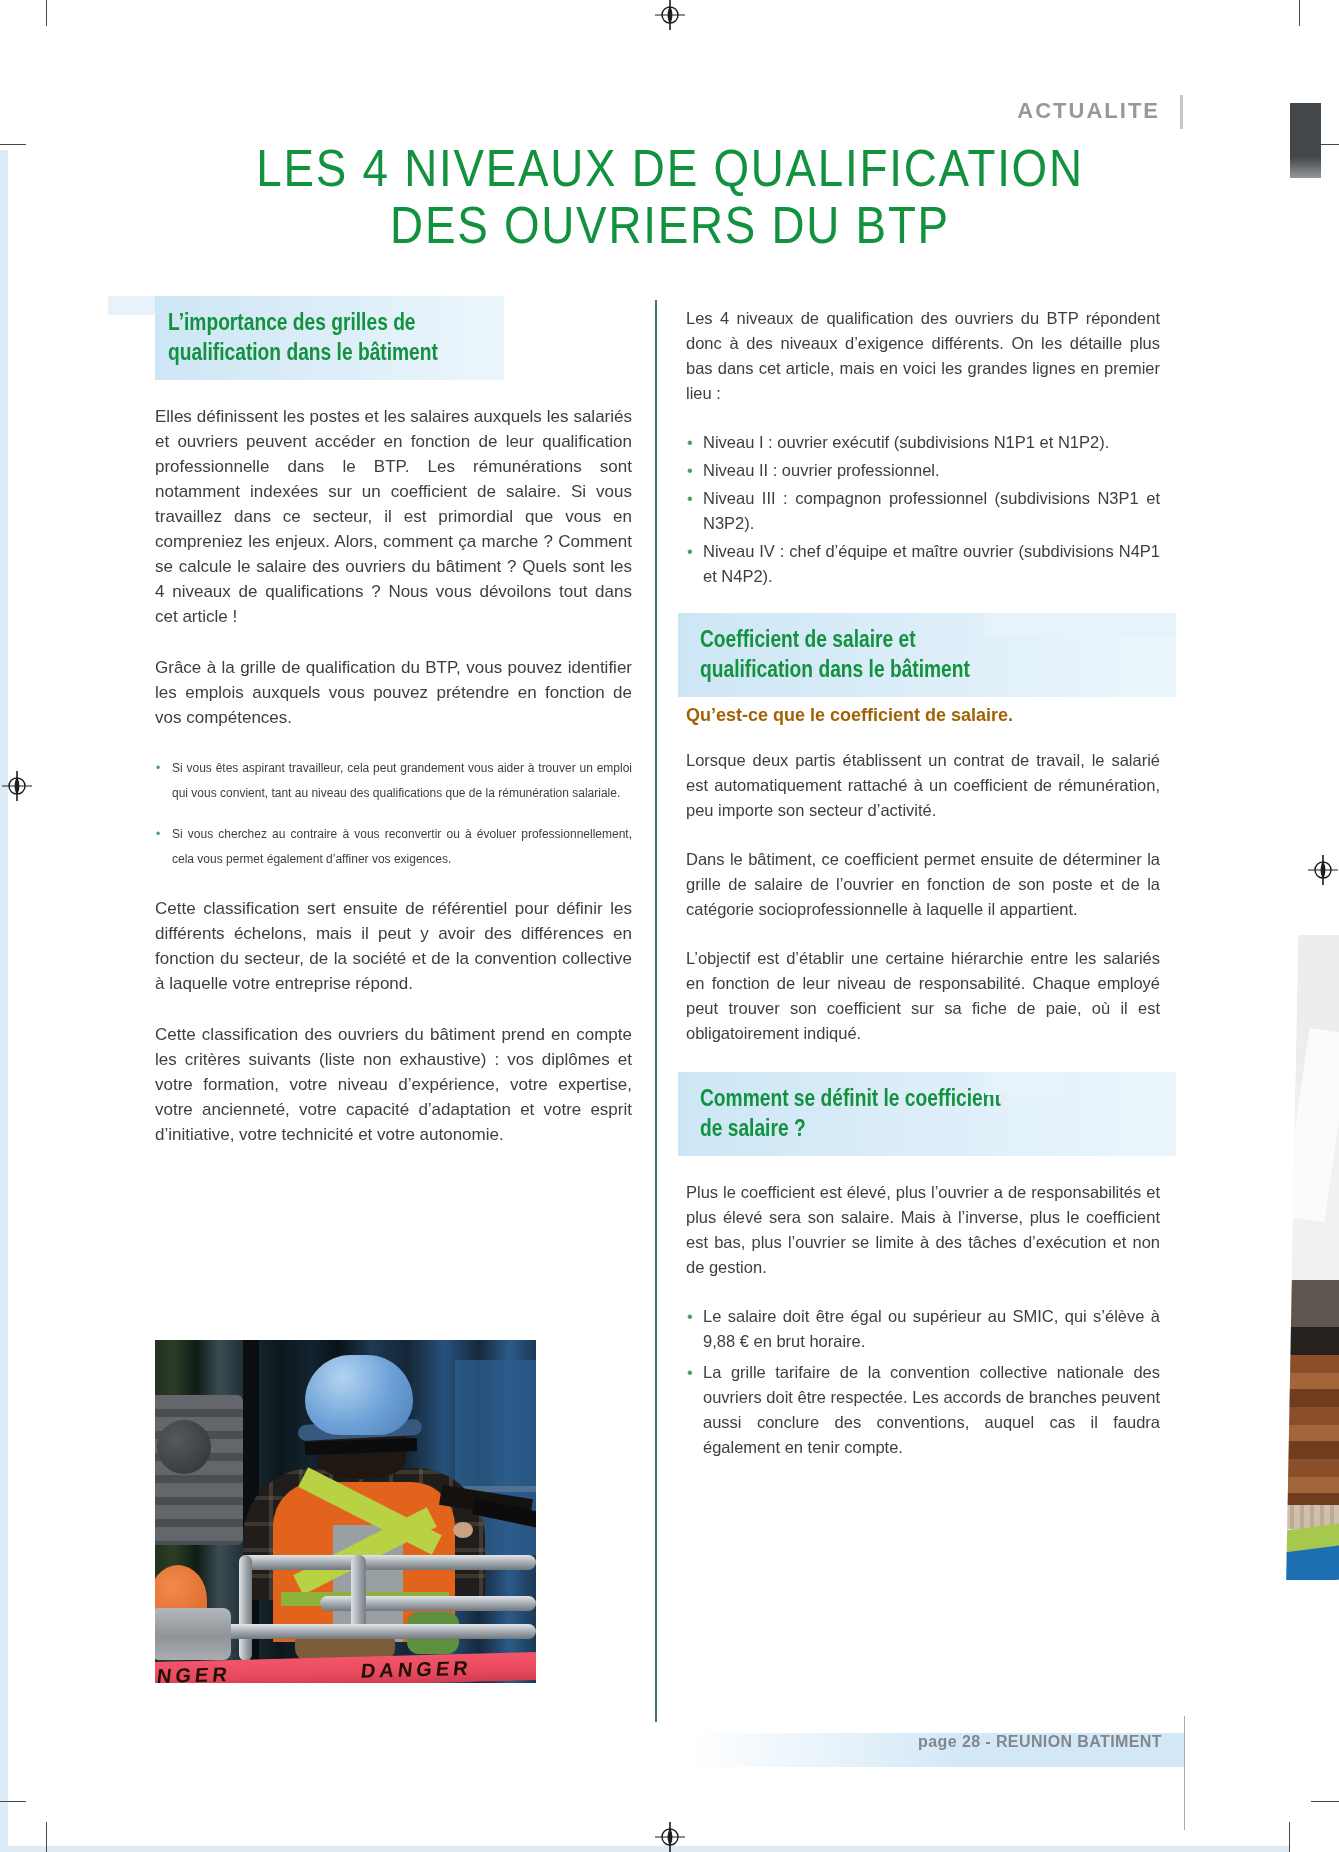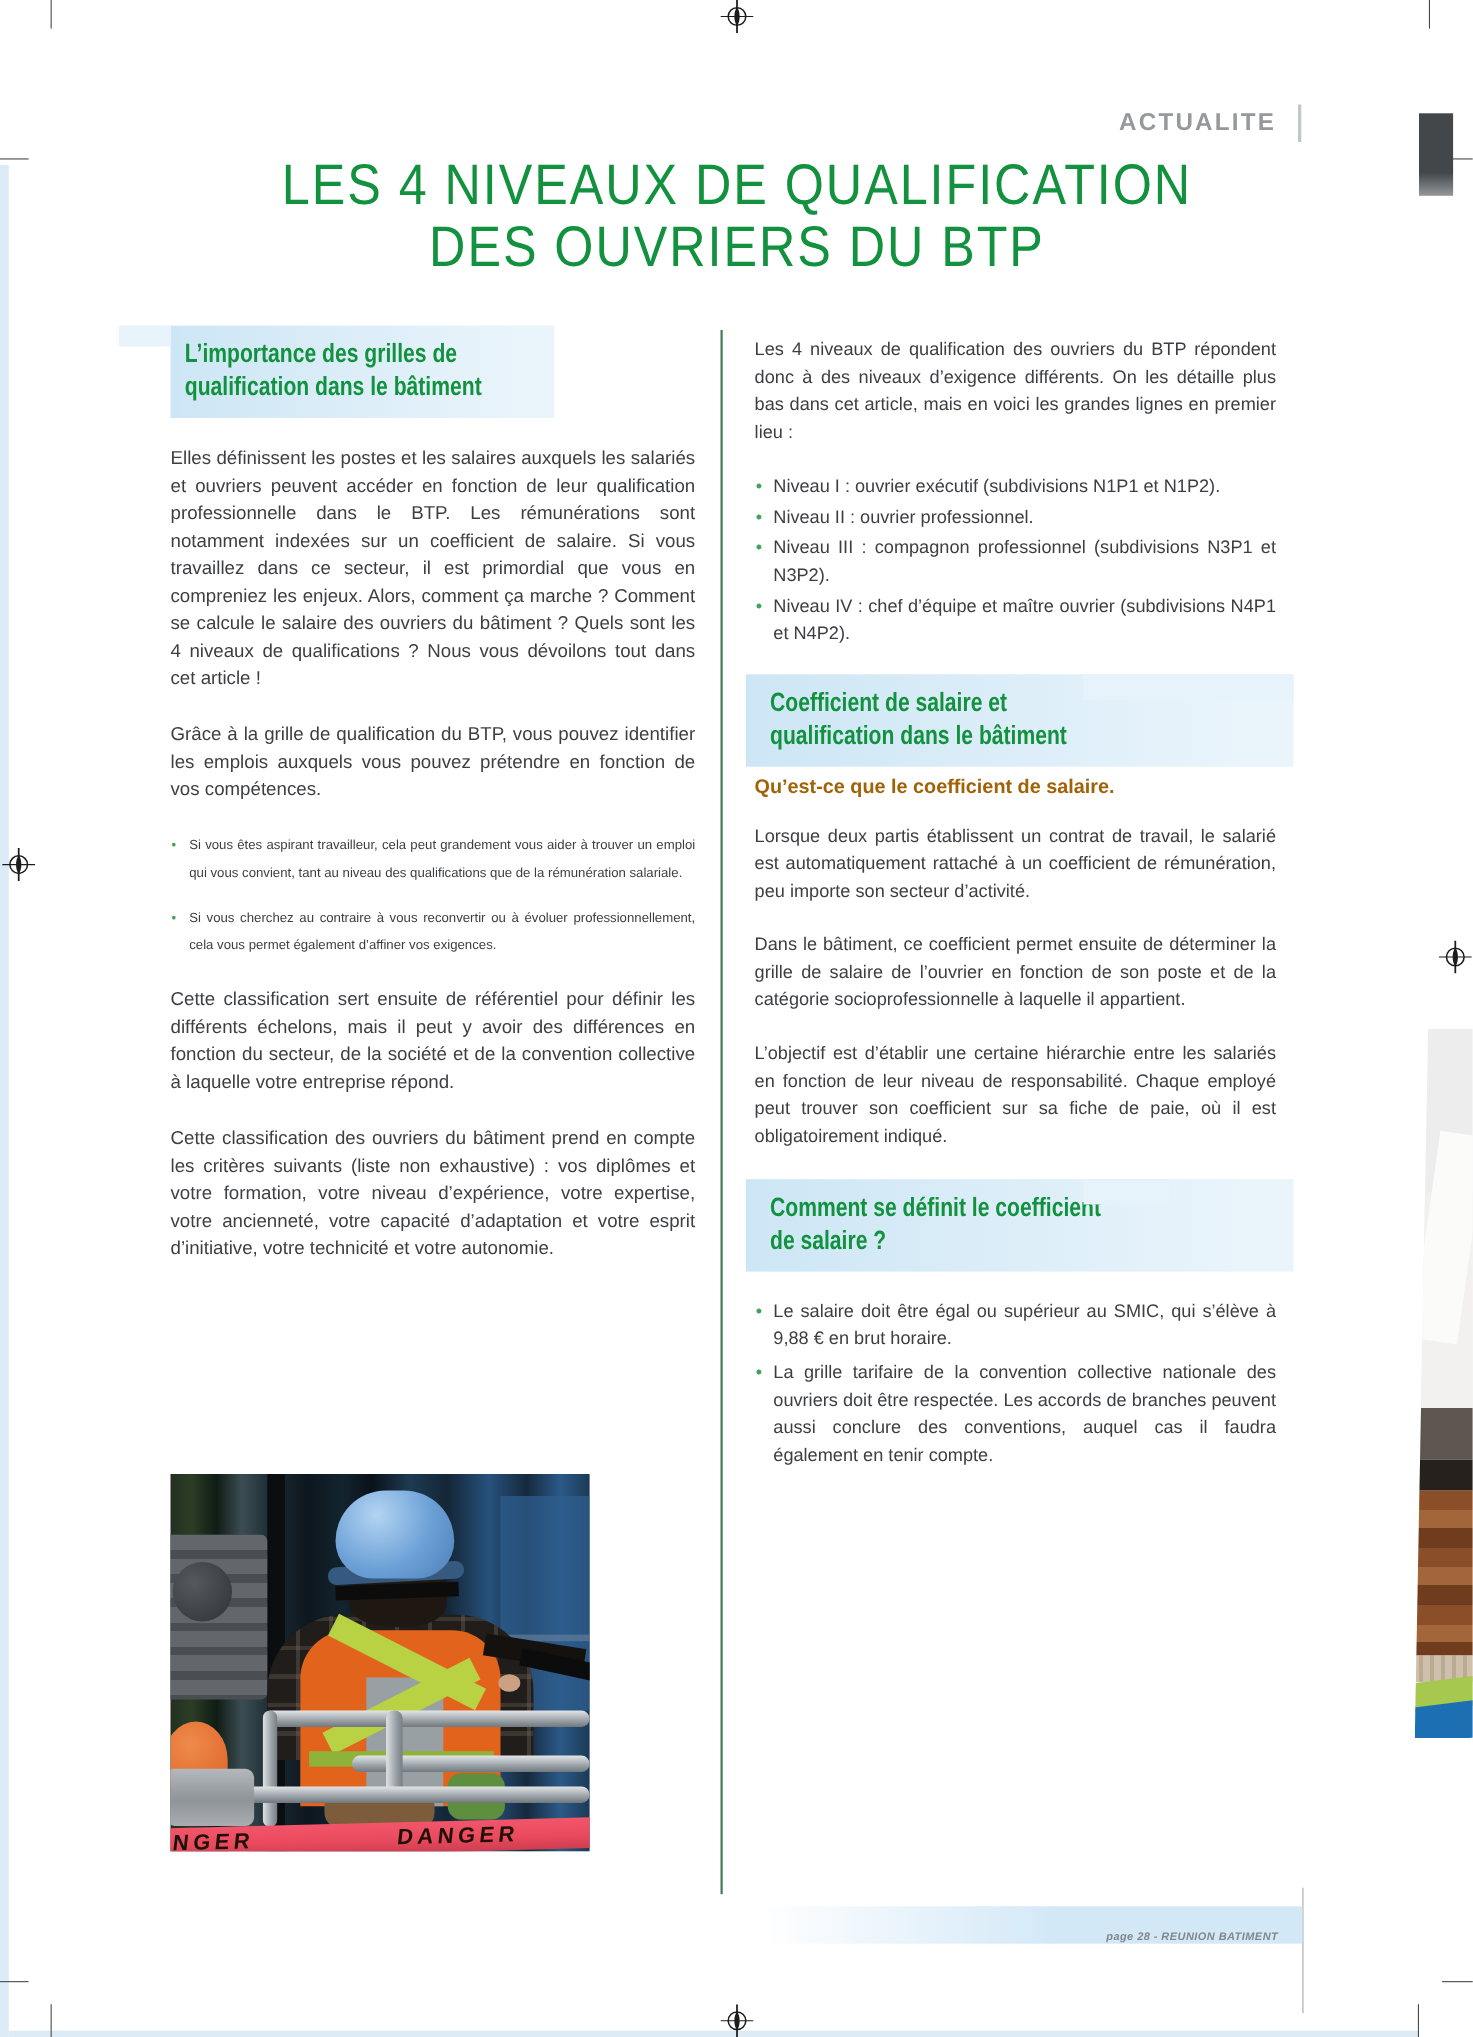--- a/index.html
+++ b/index.html
@@ -49,22 +49,22 @@
   .hb3{margin-top:26px;margin-bottom:24px;}
   .hb2::after{content:"";position:absolute;left:307px;top:0;width:191px;height:23px;background:#e7f3fb;}
   .hb3::after{content:"";position:absolute;left:307px;top:0;width:78px;height:23px;background:#e7f3fb;}
   .htext{display:inline-block;width:125%;transform:scaleX(.8);transform-origin:0 0;
          white-space:pre-line;color:#12913e;font-size:24px;line-height:30px;font-weight:bold;}
   .subhead{font-size:18px;font-weight:bold;color:#a16207;margin:0 0 22px;}
 
   
   .footerbar{position:absolute;left:690px;top:1733px;width:494px;height:34px;
              background:linear-gradient(90deg,rgba(211,233,247,0),#d2e8f7 55%);
-             display:flex;align-items:flex-end;justify-content:flex-end;padding-right:22px;
-             font-weight:bold;font-size:10px;color:#83878b;letter-spacing:.4px;font-style:italic;}
+             display:flex;align-items:flex-start;justify-content:flex-end;padding-right:22px;
+             font-weight:bold;font-size:16px;color:#83878b;letter-spacing:.4px;}
 
   
   .photo{position:absolute;left:155px;top:1340px;width:381px;height:343px;overflow:hidden;
          background:linear-gradient(90deg,#22301f 0%,#2c3d26 5%,#101c15 11%,#3c4d52 17%,
             #1b2b33 24%,#0d161d 33%,#13242f 41%,#0a1118 48%,#1e3a52 57%,#142636 66%,
             #27517c 76%,#16293d 85%,#2b5a88 93%,#1c3a57 100%);}
   .photo div{position:absolute;}
   .ph-frame{left:88px;top:0;width:16px;height:343px;background:#0b0e10;}
   .ph-glow{left:300px;top:20px;width:81px;height:195px;background:#2d5e8e;opacity:.75;}
   .ph-sill{left:238px;top:146px;width:143px;height:6px;background:#6f87a0;opacity:.55;}
@@ -204,20 +204,21 @@
 qualification dans le bâtiment</span>
     </div>
     <div class="subhead">Qu’est-ce que le coefficient de salaire.</div>
     <p class="body">Lorsque deux partis établissent un contrat de travail, le salarié est automatiquement rattaché à un coefficient de rémunération, peu importe son secteur d’activité.</p>
     <p class="body">Dans le bâtiment, ce coefficient permet ensuite de déterminer la grille de salaire de l’ouvrier en fonction de son poste et de la catégorie socioprofessionnelle à laquelle il appartient.</p>
     <p class="body">L’objectif est d’établir une certaine hiérarchie entre les salariés en fonction de leur niveau de responsabilité. Chaque employé peut trouver son coefficient sur sa fiche de paie, où il est obligatoirement indiqué.</p>
     <div class="headblock hbr hb3">
       <span class="htext">Comment se définit le coefficient
 de salaire ?</span>
     </div>
+    <p class="body">Plus le coefficient est élevé, plus l’ouvrier a de responsabilités et plus élevé sera son salaire. Mais à l’inverse, plus le coefficient est bas, plus l’ouvrier se limite à des tâches d’exécution et non de gestion.</p>
     <ul class="dots rules">
       <li>Le salaire doit être égal ou supérieur au SMIC, qui s’élève à 9,88 € en brut horaire.</li>
       <li>La grille tarifaire de la convention collective nationale des ouvriers doit être respectée. Les accords de branches peuvent aussi conclure des conventions, auquel cas il faudra également en tenir compte.</li>
     </ul>
   </div>
 
   <div class="photo">
     <div class="ph-frame"></div>
     <div class="ph-glow"></div>
     <div class="ph-sill"></div>

